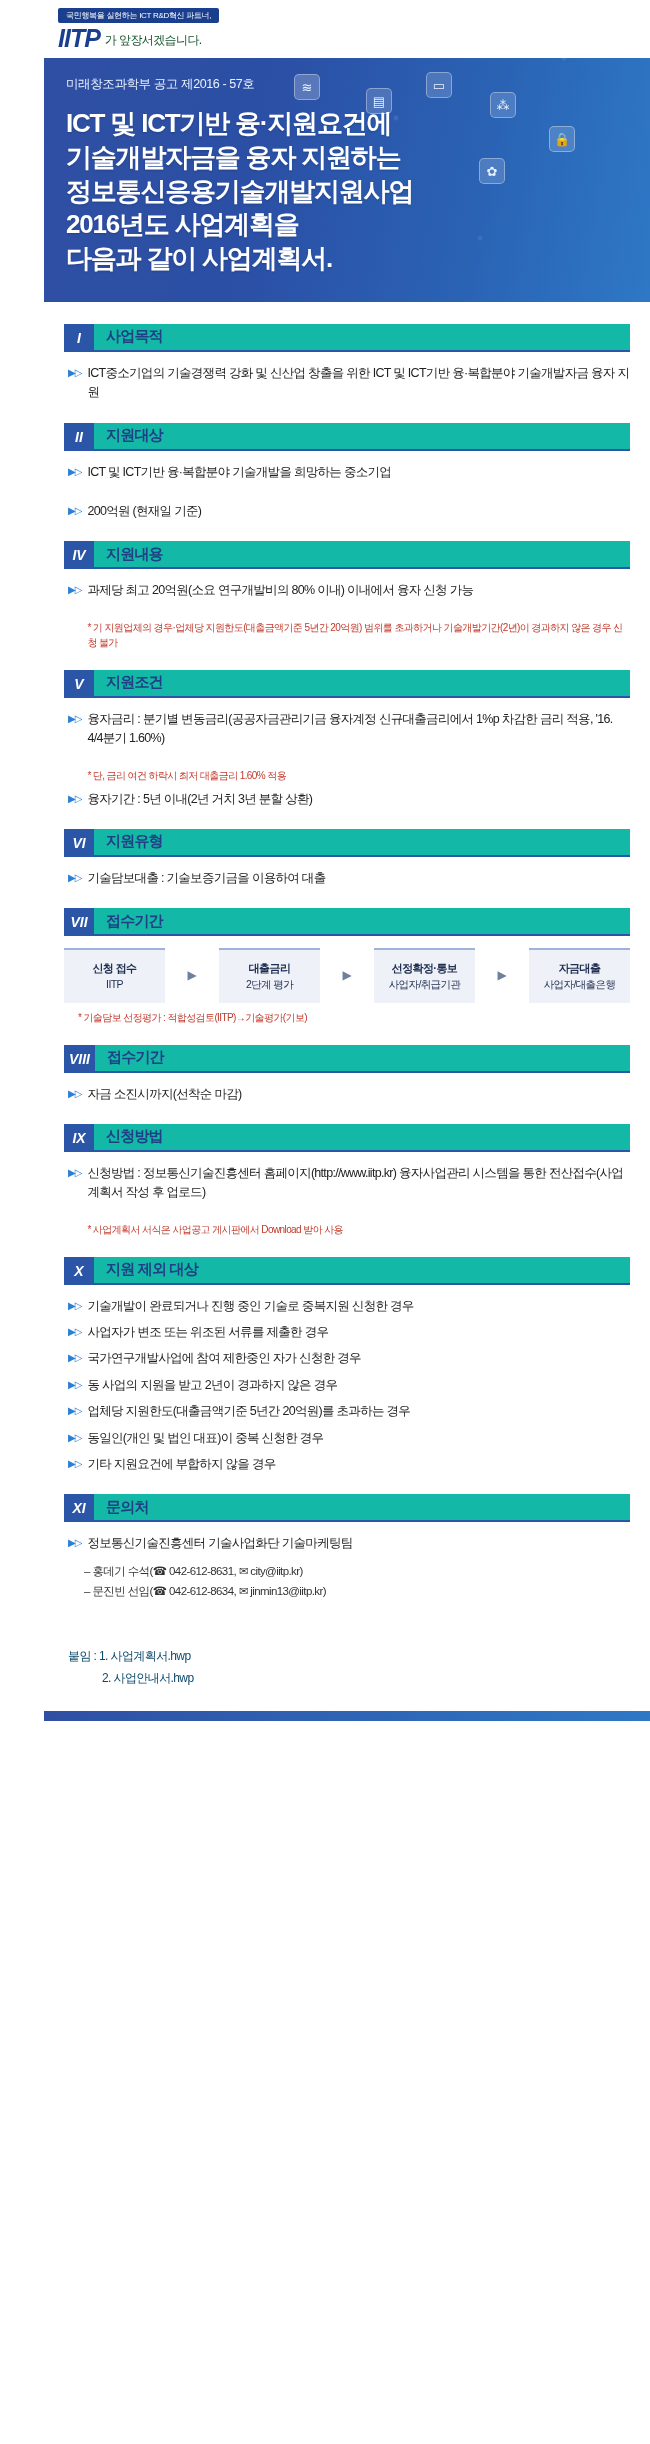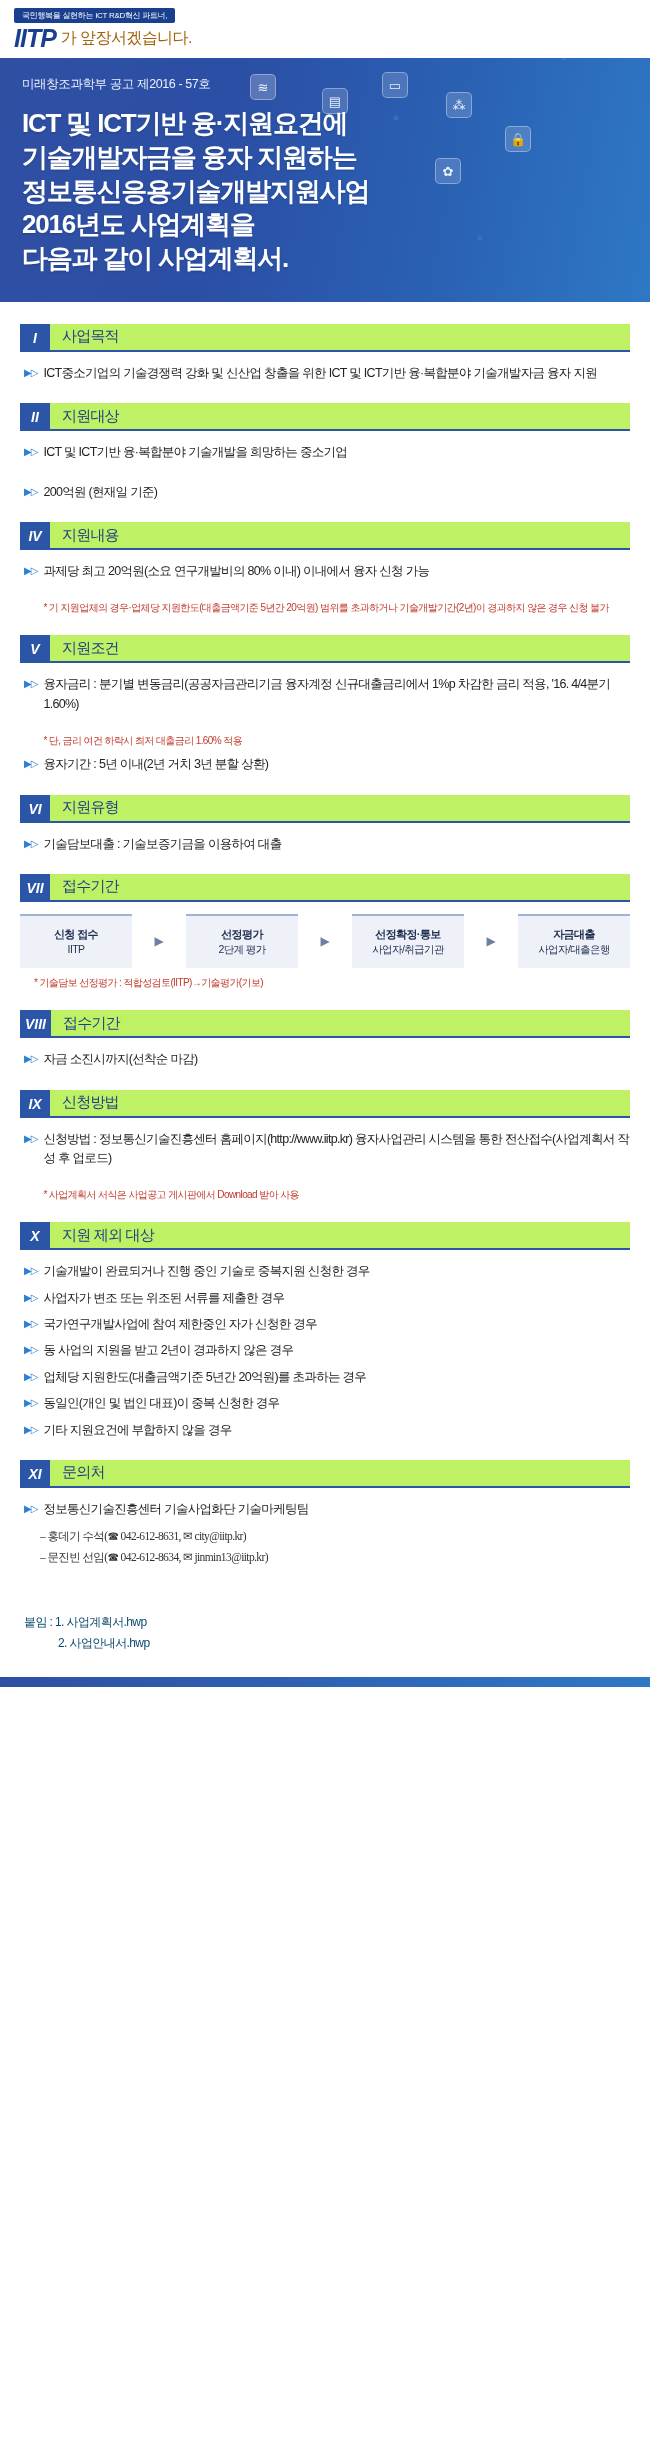--- a/index.html
+++ b/index.html
@@ -3,21 +3,21 @@
 <meta charset="utf-8">
 <style>
   * { box-sizing: border-box; }
   html, body { margin:0; padding:0; }
   body {
     width: 650px;
     font-family: "Liberation Sans", "DejaVu Sans", sans-serif;
     background: #ffffff;
     color: #221f1f;
   }
-  .page { width: 650px; position: relative; overflow: hidden; }
+  .page { width: 650px; position: relative; overflow: hidden; padding-left: 44px; }
 
   
   .logo-bar {
     height: 58px;
     padding: 8px 0 0 14px;
     background: #ffffff;
     display: flex;
     align-items: flex-start;
   }
   .logo-block { display:flex; flex-direction:column; }
@@ -34,21 +34,21 @@
   }
   .logo-row { display:flex; align-items:flex-end; gap:5px; }
   .logo-mark {
     font-size: 25px;
     font-weight: bold;
     font-style: italic;
     color: #1b3f8f;
     letter-spacing: -1px;
     line-height: 1;
   }
-  .logo-text { font-size: 16px; color:#a16207; letter-spacing:-0.6px; padding-bottom:2px; }
+  .logo-text { font-size: 12px; color:#14532d; letter-spacing:-0.6px; padding-bottom:2px; }
 
   
   .hero {
     position: relative;
     background: linear-gradient(100deg,#2f4fa3 0%, #2b4fa5 35%, #2a62b4 70%, #2e78c6 100%);
     padding: 18px 22px 26px 22px;
     color:#ffffff;
     overflow:hidden;
   }
   .hero:before {
@@ -110,26 +110,26 @@
     min-width:30px; height:28px;
     background:#2b56a7;
     color:#fff;
     font-size:14px; font-weight:bold; font-style:italic;
     display:flex;align-items:center;justify-content:center;
     letter-spacing:0;
     padding:0 5px;
   }
   .sec-title {
     flex:1;
-    background:#bef264;
+    background:#14b8a6;
     border-bottom:2px solid #2b56a7;
     display:flex;align-items:center;
     padding-left:12px;
     font-size:15px;
-    font-weight:normal;
+    font-weight:bold;
     color:#1f3f86;
     letter-spacing:-0.8px;
   }
   .bullets { padding-left:4px; }
   .b-row { display:flex; align-items:flex-start; margin-bottom:7px; }
   .b-mark { color:#2b7fd4; font-size:10px; line-height:17px; margin-right:6px; letter-spacing:-1px; }
   .b-text { font-size:12.5px; line-height:1.55; letter-spacing:-0.7px; color:#222; }
   .b-sub { display:block; font-size:10px; color:#c0392b; letter-spacing:-0.6px; line-height:1.5; margin-top:19px; }
   .note { font-size:10px; color:#c0392b; letter-spacing:-0.6px; margin:8px 0 0 14px; }
 
@@ -143,21 +143,21 @@
     padding:10px 2px;
     font-size:10.5px;
     letter-spacing:-0.6px;
     line-height:1.5;
     color:#1f2d50;
   }
   .flow-box b { display:block; font-weight:bold; font-size:11px; }
   .flow-arrow { width:22px; text-align:center; color:#6f7f9e; font-size:12px; }
 
   
-  .contact-list { margin:4px 0 0 16px;font-family:Liberation Serif, serif; }
+  .contact-list { margin:4px 0 0 16px; }
   .contact-line { font-size:11.5px; letter-spacing:-0.6px; color:#333; line-height:1.8; }
   .attach { padding:14px 20px 22px 24px; }
   .attach-line { font-size:12px; letter-spacing:-0.6px; color:#0c4a6e; line-height:1.8; }
   .attach-line.indent { padding-left:34px; }
   .footer-bar { height:10px; background:linear-gradient(90deg,#2f4fa3,#2e78c6); }
 </style>
 </head>
 <body>
 
 <div class="page">
@@ -284,21 +284,21 @@
         <div class="sec-num">VII</div>
         <div class="sec-title">접수기간</div>
       </div>
       <div class="flow">
         <div class="flow-box">
           <b>신청 접수</b>
           <span>IITP</span>
         </div>
         <div class="flow-arrow">▶</div>
         <div class="flow-box">
-          <b>선정평가</b>
+          <b>대출금리</b>
           <span>2단계 평가</span>
         </div>
         <div class="flow-arrow">▶</div>
         <div class="flow-box">
           <b>선정확정·통보</b>
           <span>사업자/취급기관</span>
         </div>
         <div class="flow-arrow">▶</div>
         <div class="flow-box">
           <b>자금대출</b>

